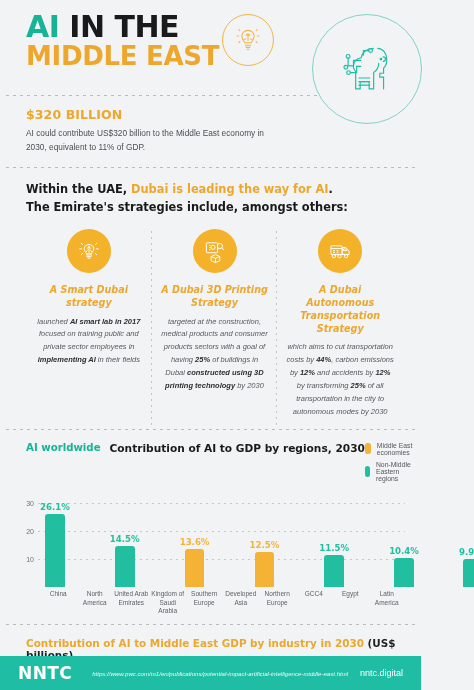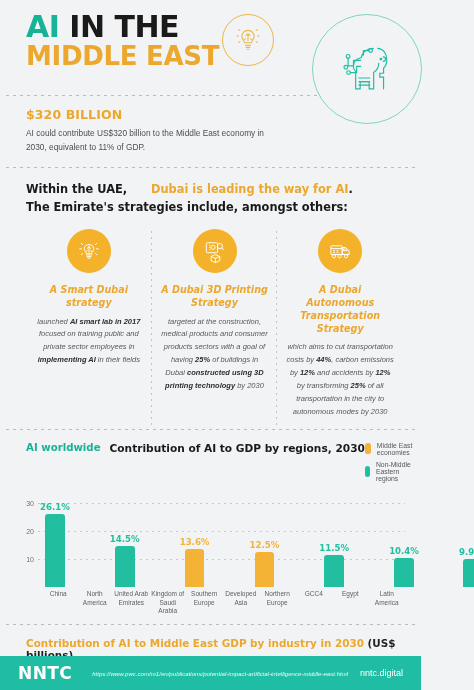--- a/index.html
+++ b/index.html
@@ -44,21 +44,21 @@
   
   .billion { padding: 11px 0 13px 26px; position: relative; }
   .billion h3 { color: #eca72c; font-size: 12.5px; font-weight: 800; letter-spacing: 0.1px;
                 font-family: "DejaVu Sans", sans-serif; }
   .billion p { color: #4a4f53; font-size: 8.3px; line-height: 1.65; margin-top: 5px; max-width: 250px; }
 
   
   .uae { padding: 13px 0 10px 26px; }
   .uae-head { font-size: 11.4px; font-weight: 800; color: #1a1a1a; line-height: 1.55;
               font-family: "DejaVu Sans", sans-serif; }
-  .uae-head .hl { color: #eca72c; margin-left: 20px; }
+  .uae-head .hl { color: #eca72c; }
 
   .cards { display: flex; margin-top: 12px; padding-right: 18px; font-style: italic; }
   .card { flex: 1; text-align: center; padding: 0 9px; position: relative; }
   .card + .card::before {
     content: ""; position: absolute; left: -1px; top: 2px; bottom: -6px; width: 1px;
     background-image: repeating-linear-gradient(to bottom,#c2c5c7 0 2px, transparent 2px 6px);
   }
   .card-icon {
     width: 44px; height: 44px; border-radius: 50%; background: #f3b229;
     margin: 0 auto 11px; display: flex; align-items: center; justify-content: center;

